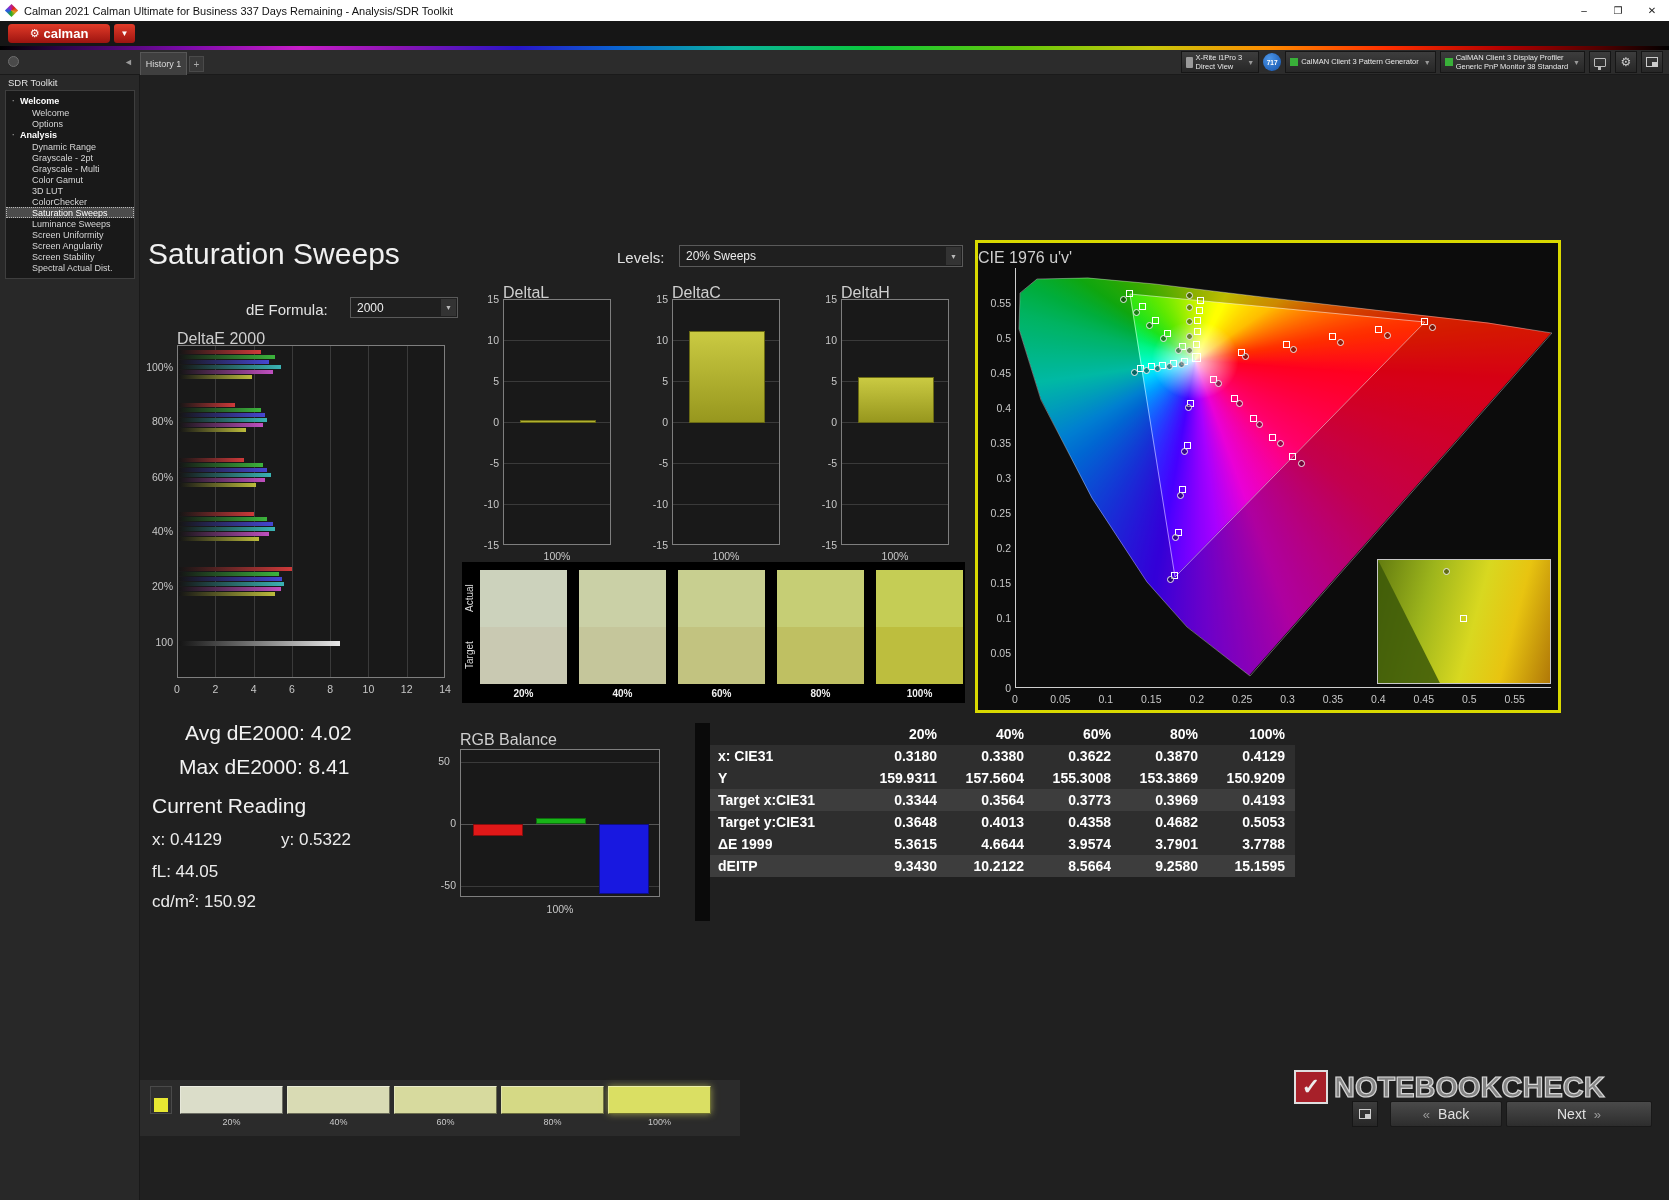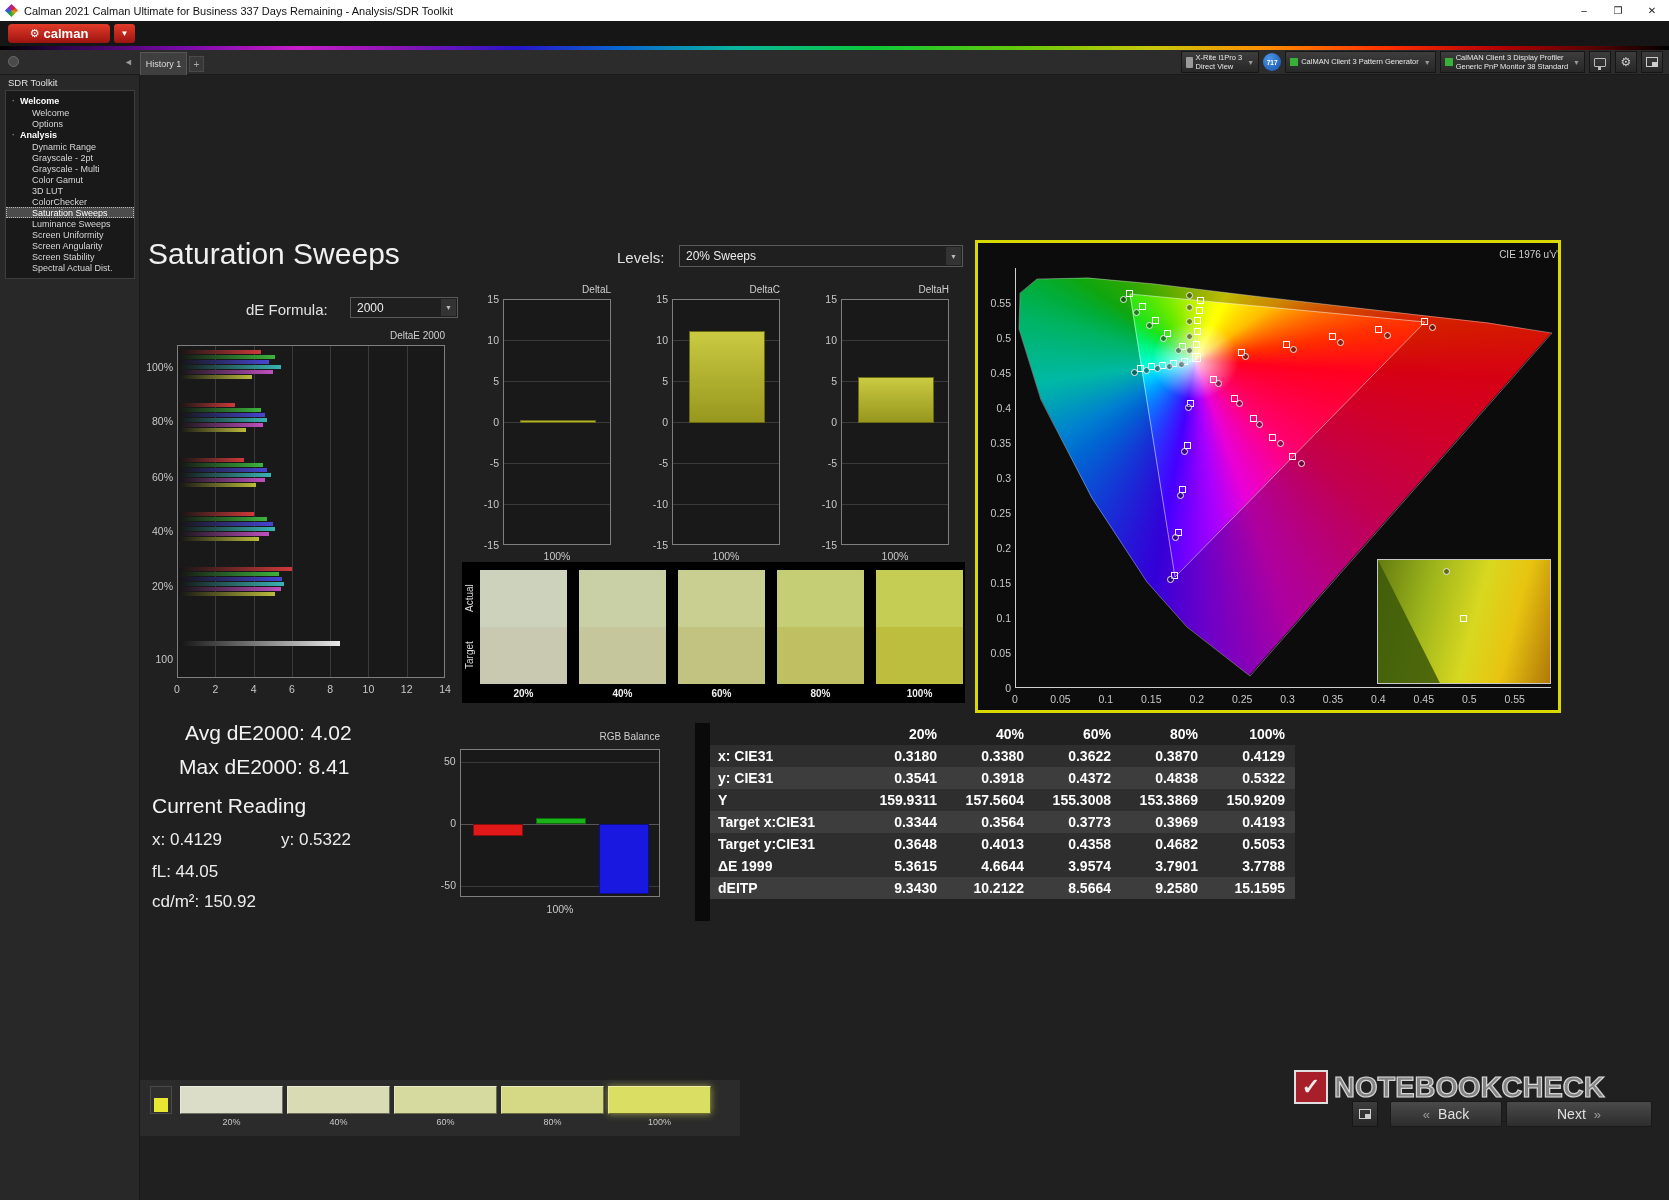--- a/index.html
+++ b/index.html
@@ -54,21 +54,21 @@
 
 .sidebar { position:absolute; left:0; top:75px; width:140px; height:1125px; background:#282828; border-right:1px solid #191919; }
 .sidebar-title { position:absolute; left:8px; top:2px; color:#e0e0e0; font-size:9.5px; }
 .tree { position:absolute; left:5px; top:15px; width:130px; background:#191919; border:1px solid #3e3e3e; padding:4px 0 5px 0; }
 .tree-section { color:#fff; font-size:9px; font-weight:bold; padding:1px 0 1px 14px; position:relative; line-height:10px; }
 .tree-section:before { content:"·"; position:absolute; left:6px; color:#888; }
 .tree-item { color:#d6d6d6; font-size:9px; padding:0.5px 2px 0.5px 26px; line-height:10px; cursor:default; }
 .tree-item.selected { background:#4c4c4c; outline:1px dotted #b8b8b8; outline-offset:-1px; color:#fff; }
 
 
-.chart-title { position:absolute; color:#cfcfcf; font-size:10px; text-align:right; }
+.chart-title { position:absolute; color:#cfcfcf; font-size:16px; text-align:left; }
 .plot { position:absolute; background:#191919; border:1px solid #7e7e7e; }
 .axis-label { position:absolute; color:#c8c8c8; font-size:10.5px; line-height:12px; }
 .dropdown { position:absolute; background:#1f1f1f; border:1px solid #5a5a5a; color:#ececec; font-size:12px;
   display:flex; align-items:center; padding-left:6px; }
 .dropdown .dd-arrow { position:absolute; right:1px; top:1px; bottom:1px; width:15px; background:#333;
   color:#bbb; font-size:7px; display:flex; align-items:center; justify-content:center; }
 .de-group { position:absolute; left:1px; }
 .de-bar { height:4px; margin-bottom:1px; }
 .mini-bar { position:absolute; }
 
@@ -255,21 +255,21 @@
         </div>
         <div class="de-group" style="top: 295px;">
           <div class="de-bar" style="width: 161px; background: linear-gradient(90deg, rgb(21, 21, 21), rgb(232, 232, 232)); height: 5px;"></div>
         </div>
       </div>
   <div class="axis-label" style="left: 0px; top: 31px; width: 33px; text-align: right;">100%</div>
       <div class="axis-label" style="left: 0px; top: 85px; width: 33px; text-align: right;">80%</div>
       <div class="axis-label" style="left: 0px; top: 141px; width: 33px; text-align: right;">60%</div>
       <div class="axis-label" style="left: 0px; top: 195px; width: 33px; text-align: right;">40%</div>
       <div class="axis-label" style="left: 0px; top: 250px; width: 33px; text-align: right;">20%</div>
-      <div class="axis-label" style="left: 0px; top: 323px; width: 33px; text-align: right;">100</div>
+      <div class="axis-label" style="left: 0px; top: 306px; width: 33px; text-align: right;">100</div>
       <div class="axis-label" style="left: 29px; top: 353px; width: 16px; text-align: center;">0</div>
       <div class="axis-label" style="left: 67.3px; top: 353px; width: 16px; text-align: center;">2</div>
       <div class="axis-label" style="left: 105.6px; top: 353px; width: 16px; text-align: center;">4</div>
       <div class="axis-label" style="left: 143.9px; top: 353px; width: 16px; text-align: center;">6</div>
       <div class="axis-label" style="left: 182.1px; top: 353px; width: 16px; text-align: center;">8</div>
       <div class="axis-label" style="left: 220.4px; top: 353px; width: 16px; text-align: center;">10</div>
       <div class="axis-label" style="left: 258.7px; top: 353px; width: 16px; text-align: center;">12</div>
       <div class="axis-label" style="left: 297px; top: 353px; width: 16px; text-align: center;">14</div>
     </div>
 
@@ -449,21 +449,21 @@
   <div class="abs" id="rgb-chart" style="left:424px; top:731px; width:250px; height:192px;">
     <div class="chart-title" style="left:36px; top:0; width:200px;">RGB Balance</div>
     <div class="plot" id="rgb-plot" style="left:36px; top:18px; width:200px; height:148px;">
         <div class="grid-line" style="left: 0px; right: 0px; top: 12.3px; height: 1px; background: rgb(58, 58, 58);"></div>
         <div class="grid-line" style="left: 0px; right: 0px; top: 74px; height: 1px; background: rgb(86, 86, 86);"></div>
         <div class="grid-line" style="left: 0px; right: 0px; top: 135.7px; height: 1px; background: rgb(58, 58, 58);"></div>
         <div class="rgb-bar" style="position: absolute; left: 12px; width: 50px; top: 74px; height: 12.3px; background: rgb(224, 24, 24); border: 1px solid rgba(0, 0, 0, 0.4);"></div>
         <div class="rgb-bar" style="position: absolute; left: 75px; width: 50px; top: 67.8px; height: 6.2px; background: rgb(24, 180, 24); border: 1px solid rgba(0, 0, 0, 0.4);"></div>
         <div class="rgb-bar" style="position: absolute; left: 138px; width: 50px; top: 74px; height: 70.3px; background: rgb(24, 24, 224); border: 1px solid rgba(0, 0, 0, 0.4);"></div>
       </div>
-  <div class="axis-label" style="left: 20px; top: 24.3px; width: 24px; text-align: left;">50</div>
+  <div class="axis-label" style="left: 8px; top: 24.3px; width: 24px; text-align: center;">50</div>
       <div class="axis-label" style="left: 8px; top: 86px; width: 24px; text-align: right;">0</div>
       <div class="axis-label" style="left: 8px; top: 147.7px; width: 24px; text-align: right;">-50</div>
       <div class="axis-label" style="left: 36px; top: 172px; width: 200px; text-align: center;">100%</div>
     </div>
 
   <div class="abs" style="left:695px; top:723px; width:15px; height:198px; background:#0a0a0a;"></div>
   <div class="rtable" id="rtable">
       <div class="trow thead">
         <div class="lbl"></div>
         <div class="val">20%</div>
@@ -472,28 +472,20 @@
         <div class="val">80%</div>
         <div class="val">100%</div>
       </div>
       <div class="trow dark">
         <div class="lbl">x: CIE31</div>
         <div class="val">0.3180</div>
         <div class="val">0.3380</div>
         <div class="val">0.3622</div>
         <div class="val">0.3870</div>
         <div class="val">0.4129</div>
-      </div>
-      <div class="trow light">
-        <div class="lbl">y: CIE31</div>
-        <div class="val">0.3541</div>
-        <div class="val">0.3918</div>
-        <div class="val">0.4372</div>
-        <div class="val">0.4838</div>
-        <div class="val">0.5322</div>
       </div>
       <div class="trow dark">
         <div class="lbl">Y</div>
         <div class="val">159.9311</div>
         <div class="val">157.5604</div>
         <div class="val">155.3008</div>
         <div class="val">153.3869</div>
         <div class="val">150.9209</div>
       </div>
       <div class="trow light">

